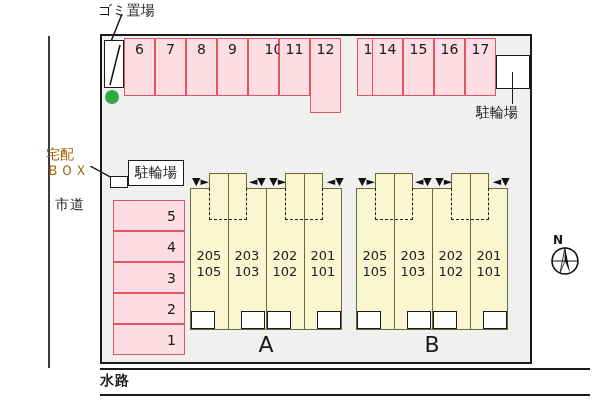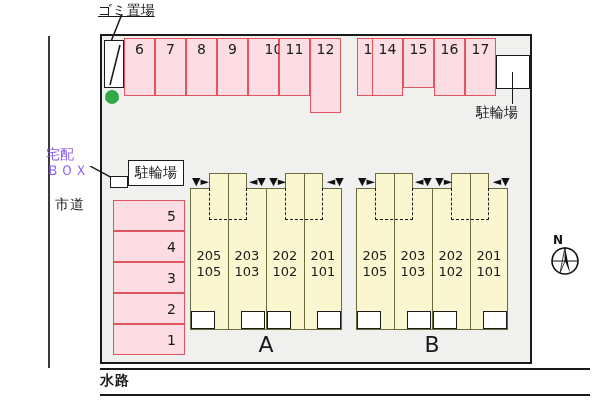--- a/index.html
+++ b/index.html
@@ -61,21 +61,21 @@
   
   .gomi-box{
     left:104px;top:40px;width:20px;height:48px;
     background:#ffffff;border:1.5px solid #1a1a1a;
     overflow:hidden;
   }
   .gomi-slash{
     position:absolute;left:2px;top:2px;width:16px;height:44px;
   }
   .gomi-label{
-    left:98px;top:2px;font-size:14px;color:#1a1a1a;white-space:nowrap;text-decoration:underline;
+    left:98px;top:2px;font-size:14px;color:#1a1a1a;white-space:nowrap;
   }
   .green-dot{
     left:105px;top:90px;width:14px;height:14px;
     border-radius:50%;background:#2faa46;
   }
 
   
   .bike-box-r{
     left:496px;top:55px;width:34px;height:34px;
     background:#ffffff;border:1.5px solid #1a1a1a;
@@ -95,21 +95,21 @@
     display:flex;align-items:center;justify-content:center;
     font-size:14px;color:#1a1a1a;
   }
 
   
   .delivery-box{
     left:110px;top:176px;width:18px;height:12px;
     background:#ffffff;border:1.5px solid #1a1a1a;
   }
   .delivery-label{
-    left:46px;top:146px;font-size:14px;color:#8b5cf6;
+    left:46px;top:146px;font-size:14px;color:#a16207;
     line-height:16px;white-space:nowrap;
   }
   .delivery-leader{
     left:90px;top:166px;width:26px;height:14px;
   }
 
   
   .city-road-label{
     left:55px;top:196px;font-size:14px;color:#1a1a1a;
     letter-spacing:1px;white-space:nowrap;
@@ -208,21 +208,21 @@
       </div>
       <div class="abs stall" style="left: 310px; top: 38px; width: 31px; height: 75px;">
         <span>12</span>
       </div>
       <div class="abs stall" style="left: 357px; top: 38px; width: 31px; height: 58px;">
         <span>13</span>
       </div>
       <div class="abs stall" style="left: 372px; top: 38px; width: 31px; height: 58px;">
         <span>14</span>
       </div>
-      <div class="abs stall" style="left: 403px; top: 38px; width: 31px; height: 50px;">
+      <div class="abs stall" style="left: 403px; top: 38px; width: 31px; height: 58px;">
         <span>15</span>
       </div>
       <div class="abs stall" style="left: 434px; top: 38px; width: 31px; height: 58px;">
         <span>16</span>
       </div>
       <div class="abs stall" style="left: 465px; top: 38px; width: 31px; height: 58px;">
         <span>17</span>
       </div>
     </div>
 

